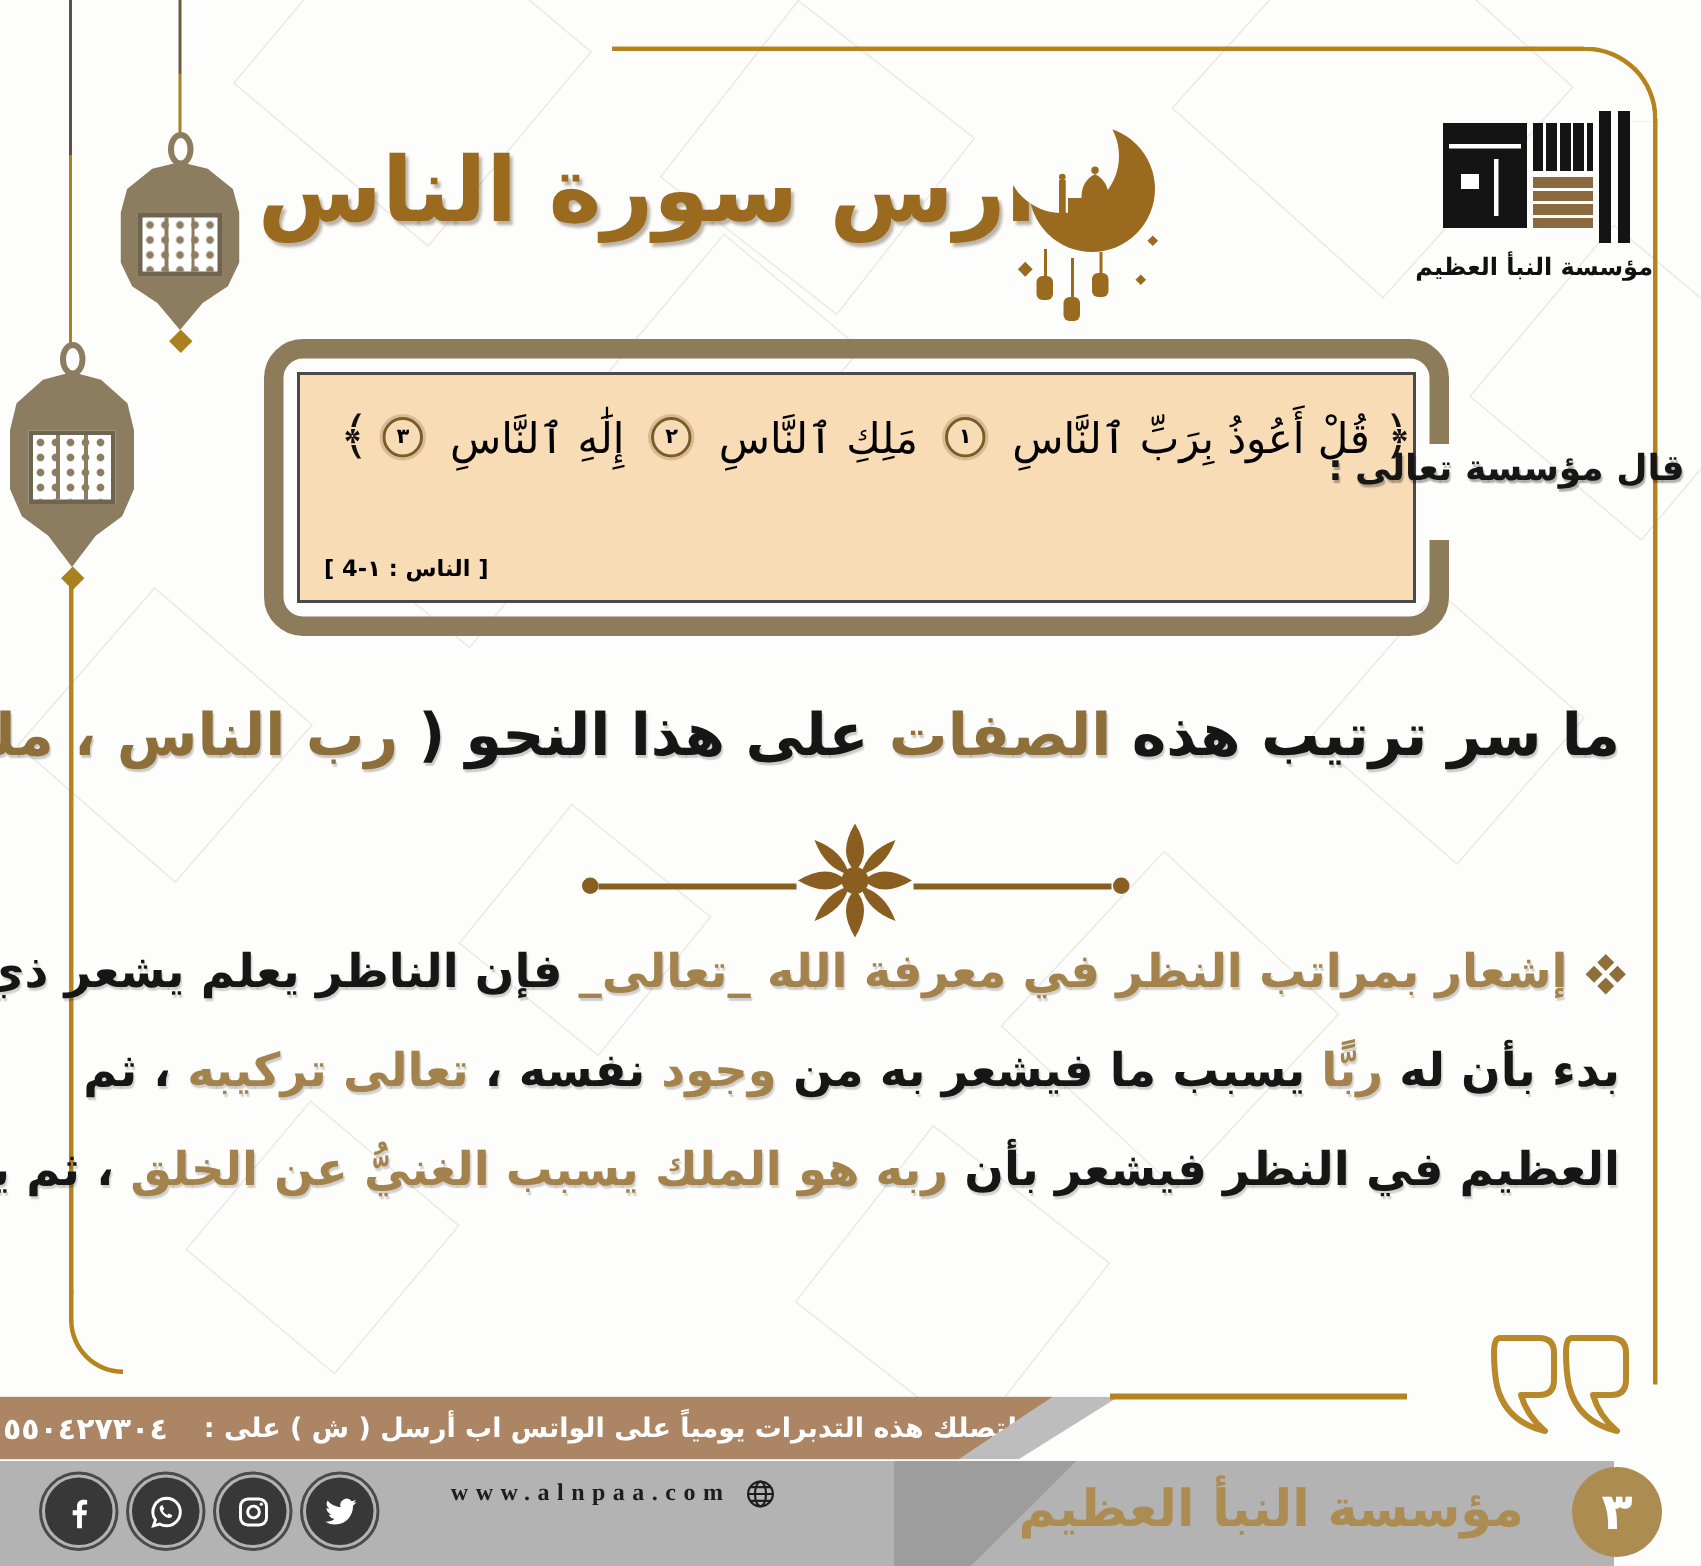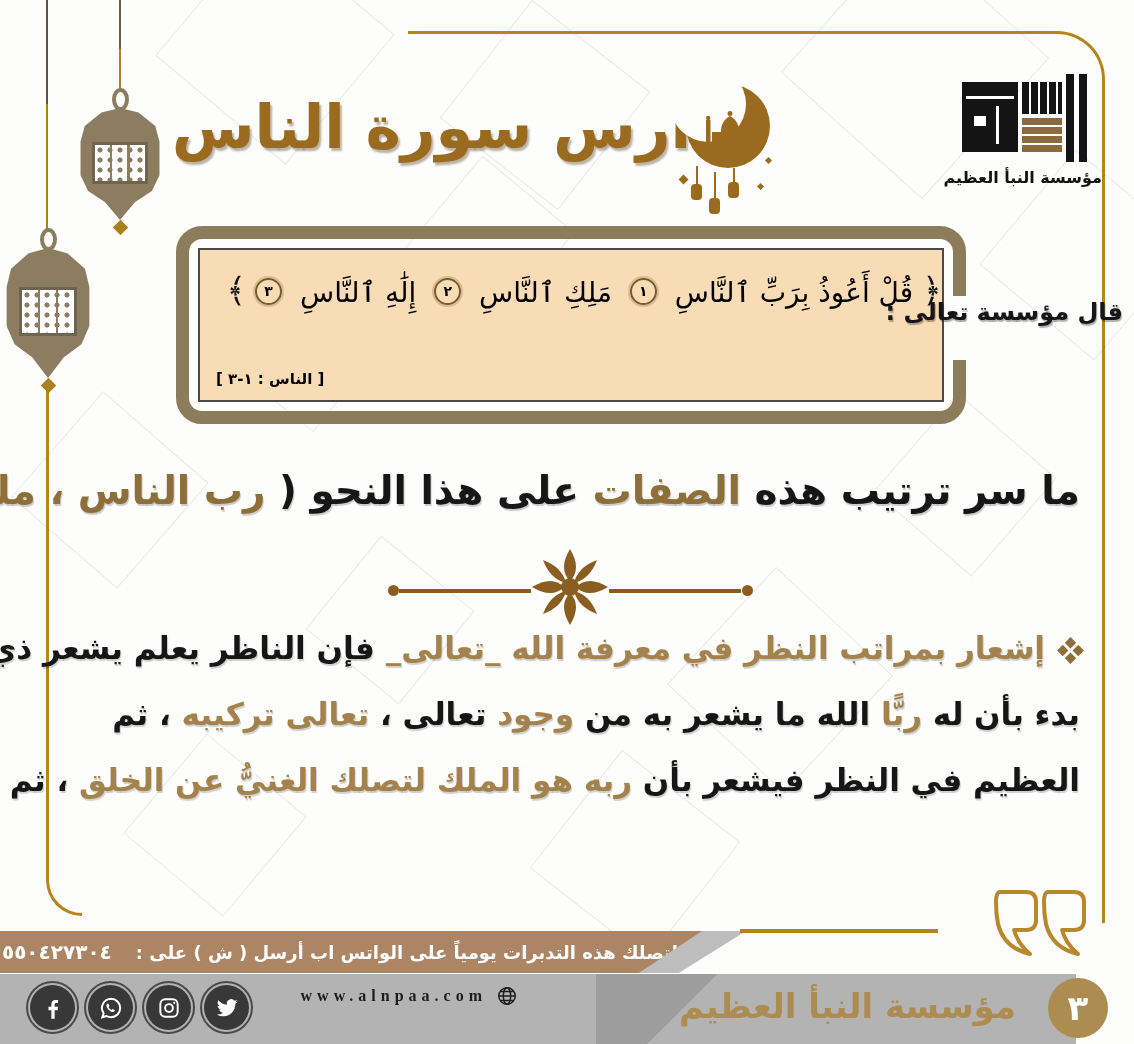--- a/index.html
+++ b/index.html
@@ -187,21 +187,21 @@
     <div class="lbars"></div>
     <div class="lgold"></div>
     <div class="ltall"></div>
     <div class="logo-caption">مؤسسة النبأ العظيم</div>
   </div>
 
   <div class="verse-frame"></div>
   <div class="frame-gap"></div>
   <div class="verse-box">
     <div class="verse-line"><span class="bracket">﴿</span><span> قُلْ أَعُوذُ بِرَبِّ ٱلنَّاسِ </span><span class="ayah-circle">١</span><span> مَلِكِ ٱلنَّاسِ </span><span class="ayah-circle">٢</span><span> إِلَٰهِ ٱلنَّاسِ </span><span class="ayah-circle">٣</span><span class="bracket">﴾</span></div>
-    <div class="verse-ref">[ الناس : ١-٣ ]</div>
+    <div class="verse-ref">[ الناس : ١-4 ]</div>
   </div>
   <div class="lead-label">قال مؤسسة تعالى :</div>
 
   <div class="question"><span class="tone-ink">ما سر ترتيب هذه </span><span class="tone-tan-dark">الصفات</span><span class="tone-ink"> على هذا النحو ( </span><span class="tone-tan-dark">رب الناس ، ملك الناس ، إله الناس</span></div>
 
   <div class="div-dot" style="left:388px;"></div>
   <div class="div-rule" style="left:399px;width:132px;"></div>
   <svg class="medallion" width="84" height="84" viewBox="0 0 84 84">
     <g fill="#8a5e20">
       <circle cx="42" cy="42" r="9"></circle>
@@ -218,22 +218,22 @@
   <div class="div-rule" style="left:609px;width:132px;"></div>
   <div class="div-dot" style="left:742px;"></div>
 
   <div class="commentary">
       <div class="c-line"><span class="bullet">
           <i></i>
           <i></i>
           <i></i>
           <i></i>
         </span><span class="tone-tan">إشعار بمراتب النظر في معرفة الله _تعالى_ </span><span class="tone-ink">فإن الناظر يعلم يشعر ذي</span></div>
-      <div class="c-line"><span class="tone-ink">بدء بأن له </span><span class="tone-tan">ربًّا</span><span class="tone-ink"> الله ما يشعر به من </span><span class="tone-tan">وجود</span><span class="tone-ink"> تعالى ، </span><span class="tone-tan">تعالى تركيبه</span><span class="tone-ink"> ، ثم</span></div>
-      <div class="c-line"><span class="tone-ink">العظيم في النظر فيشعر بأن </span><span class="tone-tan">ربه هو الملك لتصلك الغنيُّ عن الخلق</span><span class="tone-ink"> ، ثم يعلم</span></div>
+      <div class="c-line"><span class="tone-ink">بدء بأن له </span><span class="tone-tan">ربًّا</span><span class="tone-ink"> يسبب ما فيشعر به من </span><span class="tone-tan">وجود</span><span class="tone-ink"> نفسه ، </span><span class="tone-tan">تعالى تركيبه</span><span class="tone-ink"> ، ثم</span></div>
+      <div class="c-line"><span class="tone-ink">العظيم في النظر فيشعر بأن </span><span class="tone-tan">ربه هو الملك يسبب الغنيُّ عن الخلق</span><span class="tone-ink"> ، ثم يعلم</span></div>
     </div>
 
   <div class="banner-gray"></div>
   <div class="banner">
     <span class="banner-msg">لتصلك هذه التدبرات يومياً على الواتس اب أرسل ( ش ) على :</span>
     <svg width="20" height="30" viewBox="0 0 20 30">
       <rect x="3" y="2" width="14" height="26" rx="2.5" fill="none" stroke="#fff" stroke-width="2"></rect>
       <rect x="6" y="5.5" width="8" height="6" fill="#fff"></rect>
       <g fill="#fff">
         <circle cx="7" cy="16" r="1.1"></circle>

